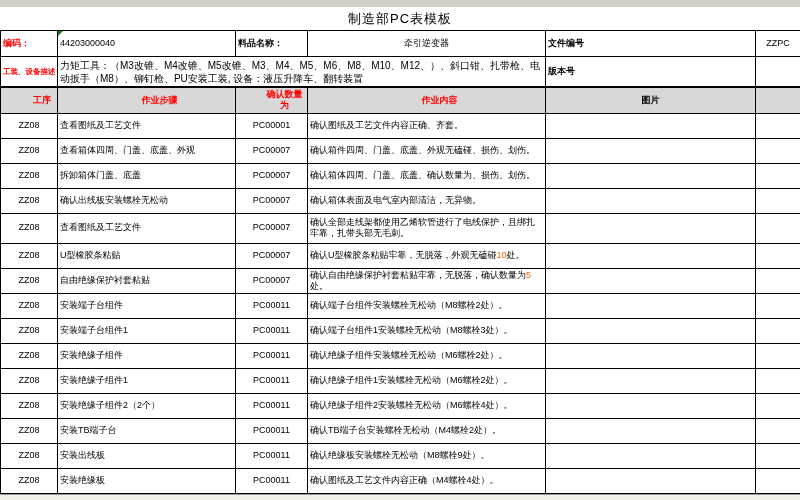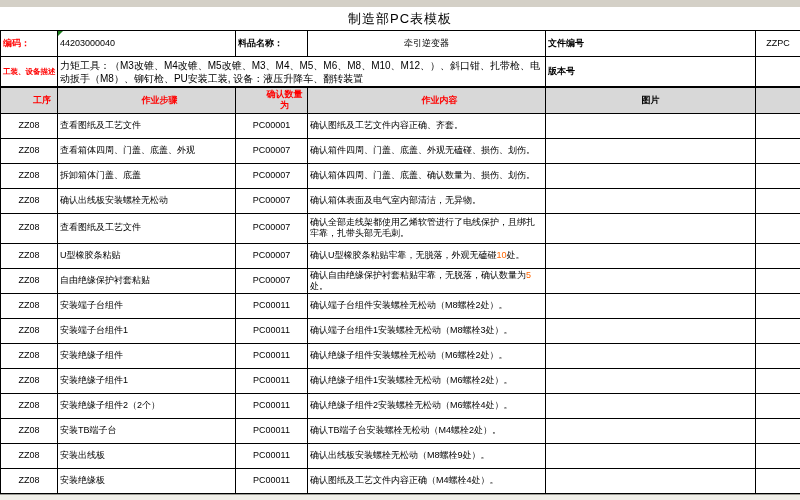--- a/index.html
+++ b/index.html
@@ -192,21 +192,21 @@
       <td class="left">安装TB端子台</td>
       <td class="center">PC00011</td>
       <td class="left">确认TB端子台安装螺栓无松动（M4螺栓2处）。</td>
       <td></td>
           <td></td>
     </tr>
     <tr class="r">
       <td class="center">ZZ08</td>
       <td class="left">安装出线板</td>
       <td class="center">PC00011</td>
-      <td class="left">确认出线板安装螺栓无松动（M8螺栓9处）。</td>
+      <td class="left">确认绝缘板安装螺栓无松动（M8螺栓9处）。</td>
       <td></td>
           <td></td>
     </tr>
     <tr class="r">
       <td class="center">ZZ08</td>
       <td class="left">安装绝缘板</td>
       <td class="center">PC00011</td>
       <td class="left">确认图纸及工艺文件内容正确（M4螺栓4处）。</td>
       <td></td>
           <td></td>

